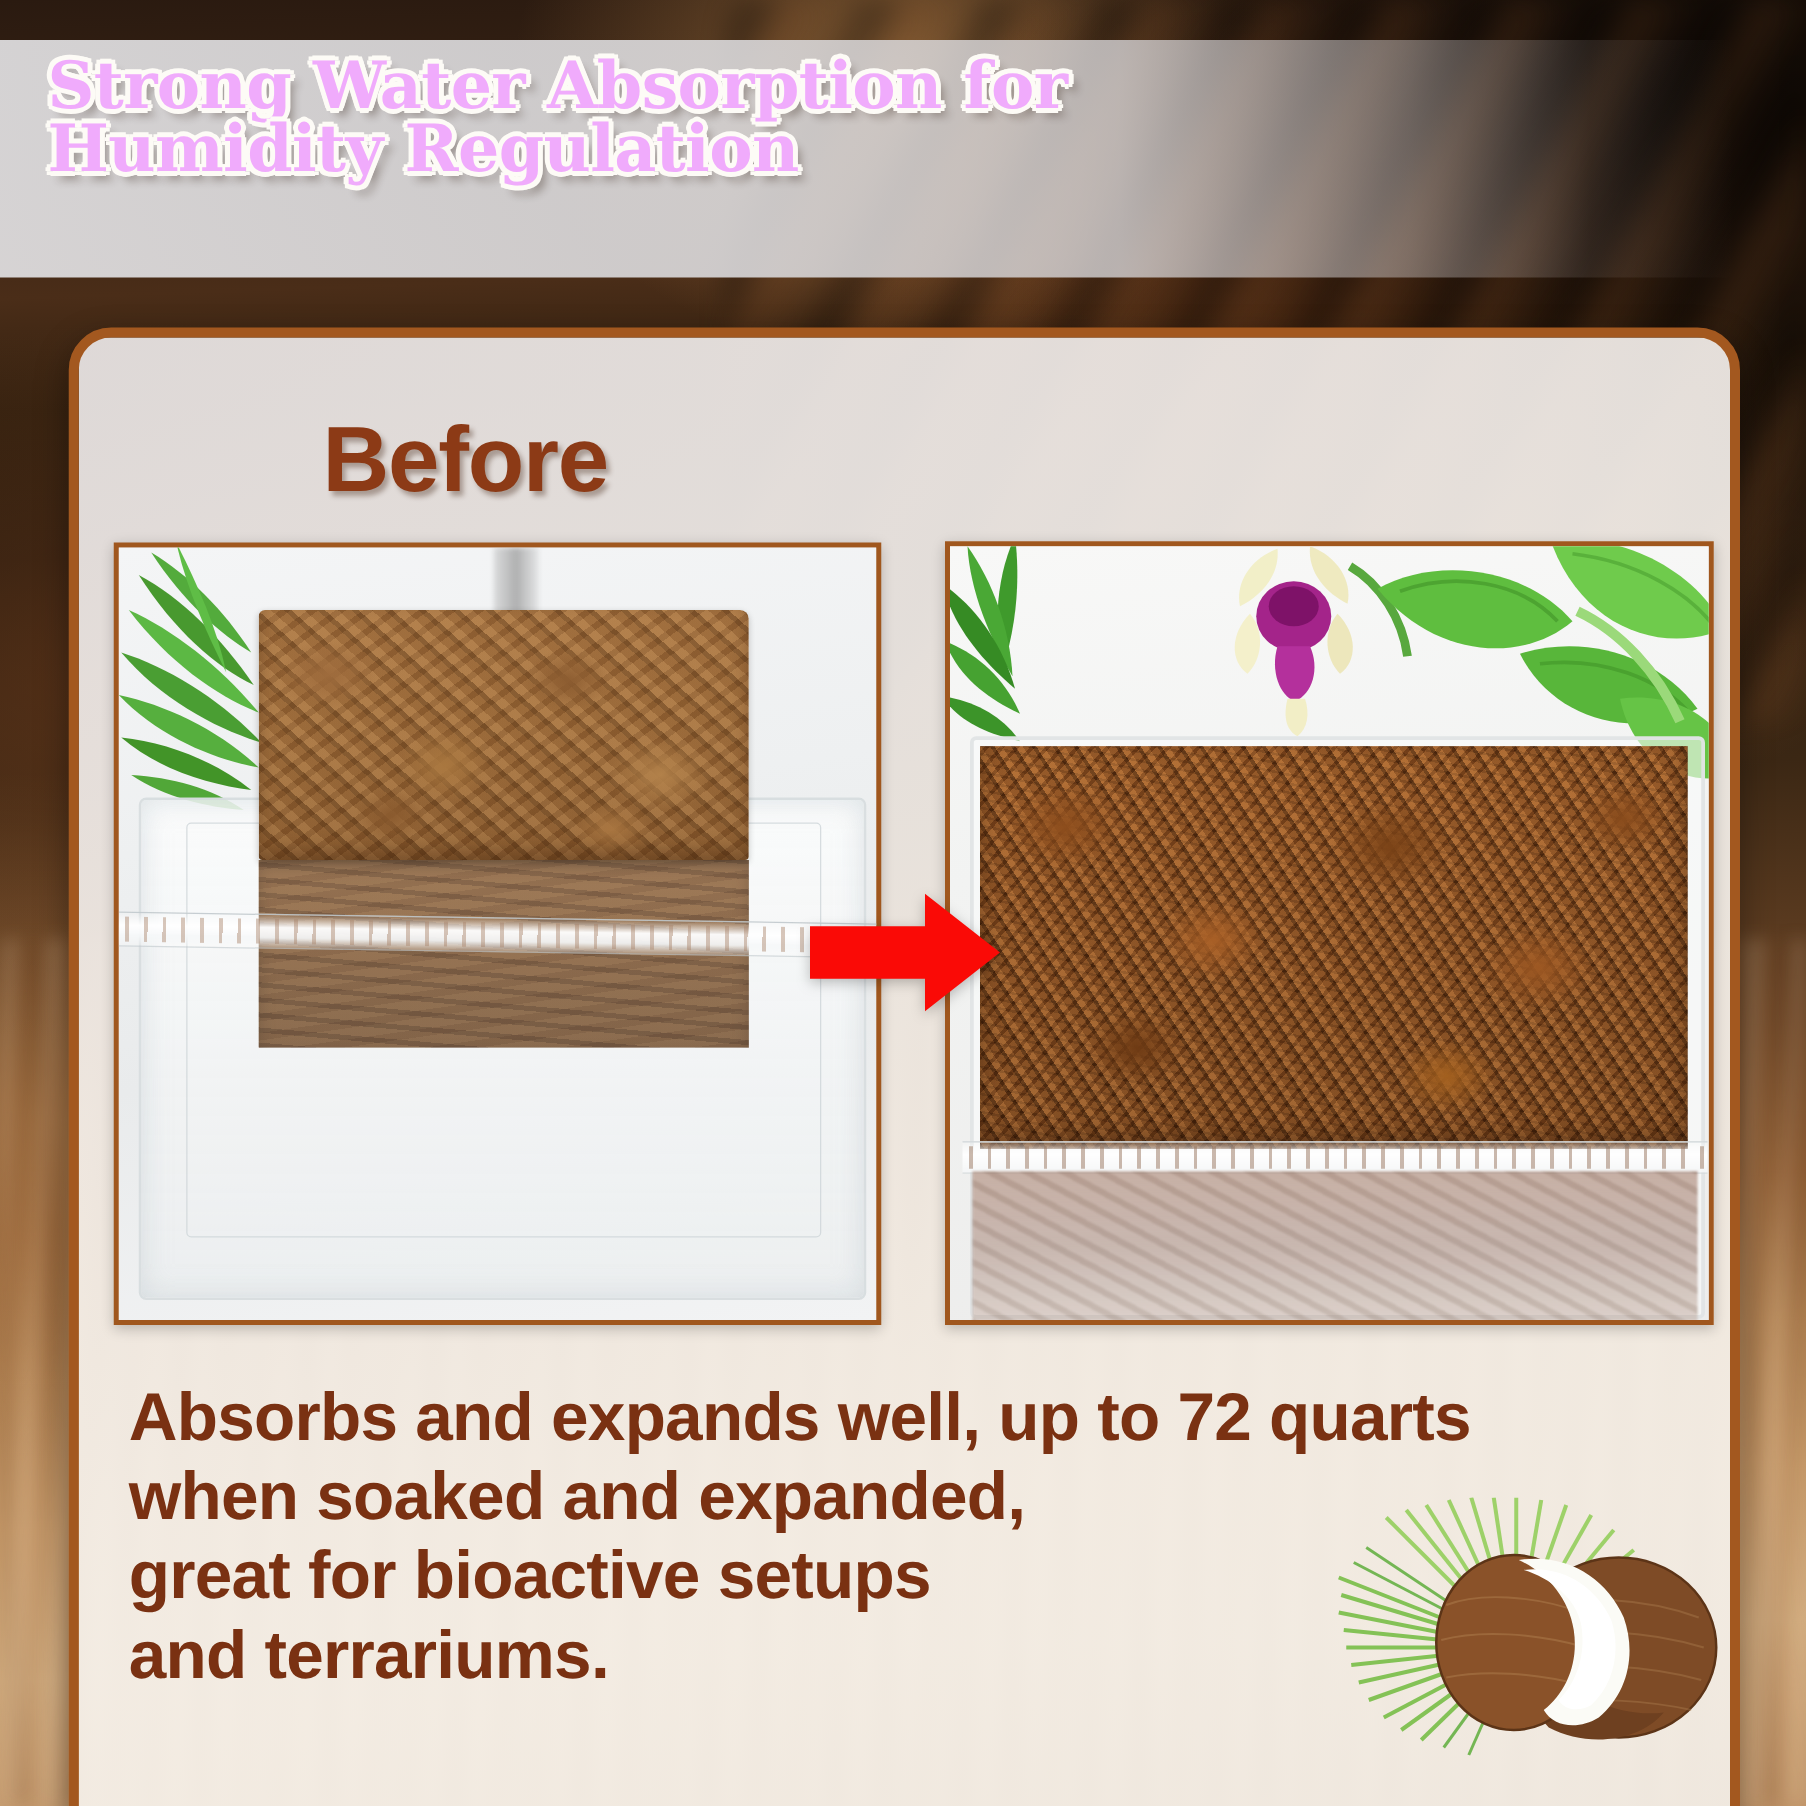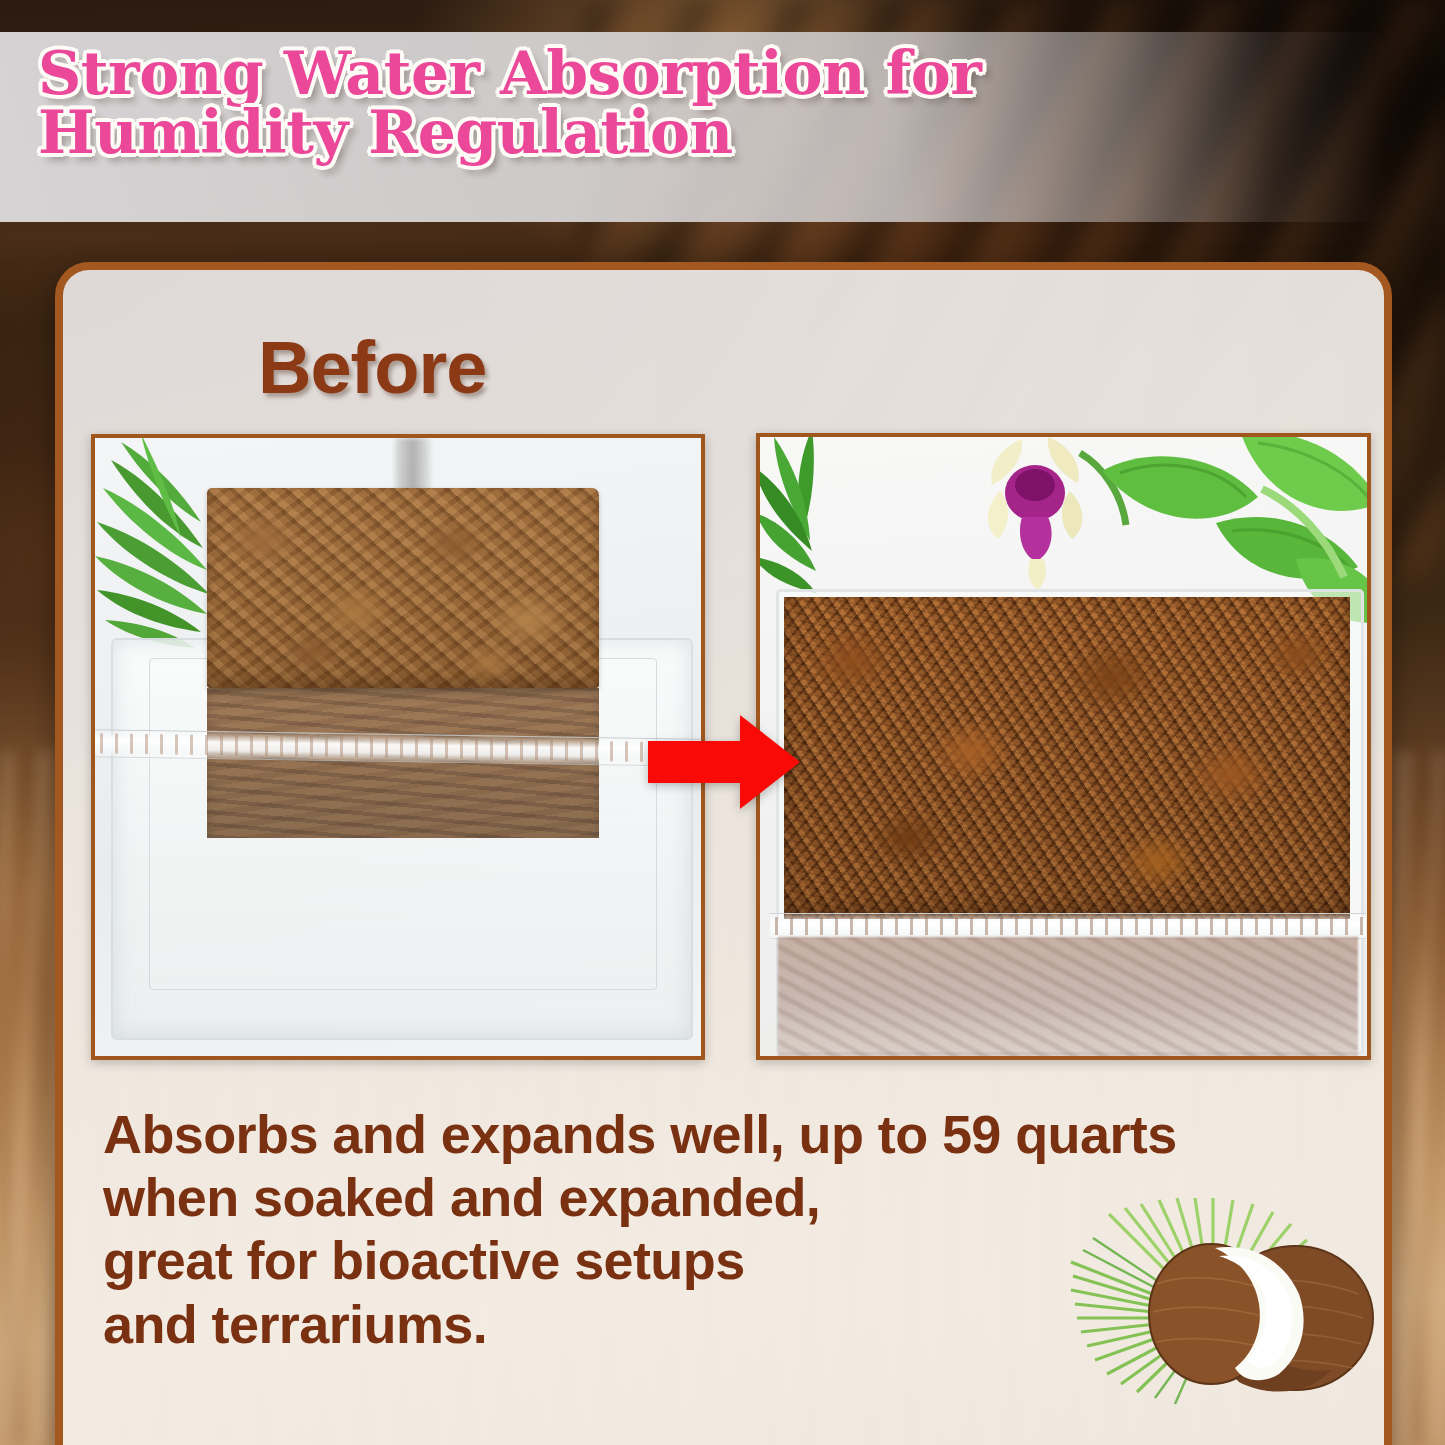--- a/index.html
+++ b/index.html
@@ -89,24 +89,24 @@
         rgba(200,190,188,0.12) 88%,
         rgba(200,190,188,0.0) 96%);
   }
   .title-text {
     position: absolute;
     left: 38px;
     top: 44px;
     width: 1290px;
     font-family: "DejaVu Serif", serif;
     font-weight: 700;
-    font-size: 60px;
+    font-size: 52px;
     line-height: 0.98;
     letter-spacing: -0.5px;
-    color: #ec4899;
+    color: #f0abfc;
     text-shadow:
       -3px -3px 0 #fdfbf6,  3px -3px 0 #fdfbf6,
       -3px  3px 0 #fdfbf6,  3px  3px 0 #fdfbf6,
       -4px  0   0 #fdfbf6,  4px  0   0 #fdfbf6,
        0   -4px 0 #fdfbf6,  0    4px 0 #fdfbf6,
        6px  7px 7px rgba(40,20,8,0.33);
     white-space: pre-line;
   }
 
   
@@ -390,21 +390,21 @@
       <div class="pa-glassrim">
         <div class="pa-glassrim-pat"></div>
       </div>
       <div class="pa-below"></div>
     </div>
 
     <svg class="arrow" viewBox="0 0 152 98">
       <polygon points="0,28 92,28 92,2 152,49 92,96 92,70 0,70" fill="#FA0A06"></polygon>
     </svg>
 
-    <div class="body-copy">Absorbs and expands well, up to 59 quarts
+    <div class="body-copy">Absorbs and expands well, up to 72 quarts
 when soaked and expanded,
 great for bioactive setups
 and terrariums.</div>
 
     <svg class="coconut" viewBox="0 0 340 212">
       <g>
         <g stroke="#7FC04F" stroke-width="3.2" fill="none" opacity="0.95">
           <path d="M150 120 L8 64"></path>
             <path d="M150 120 L10 78"></path>
             <path d="M150 120 L8 92"></path>

